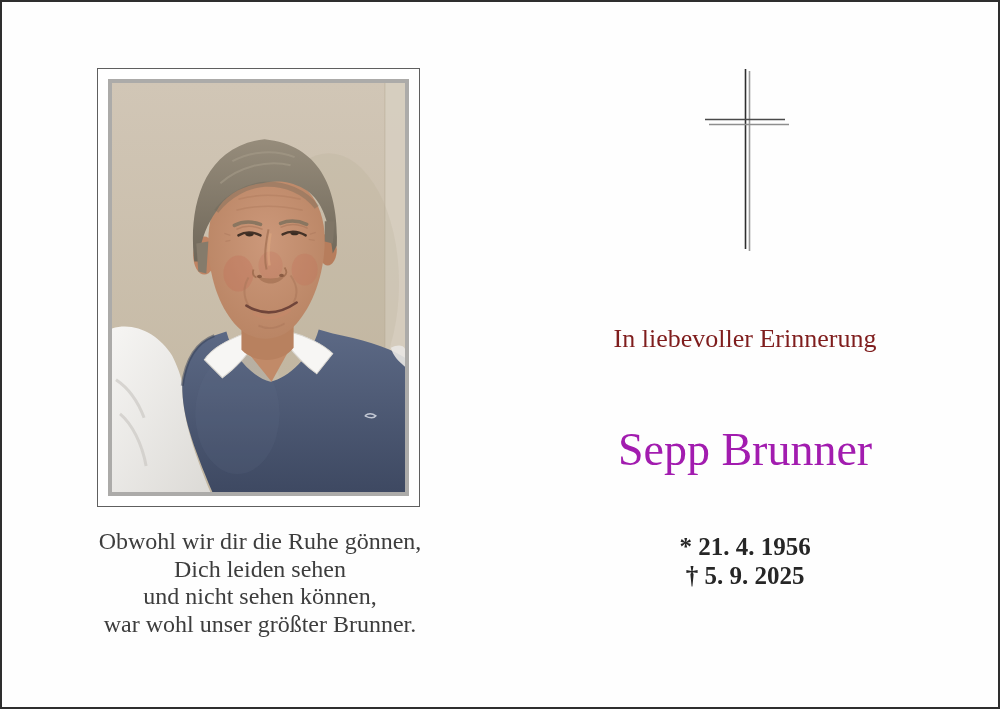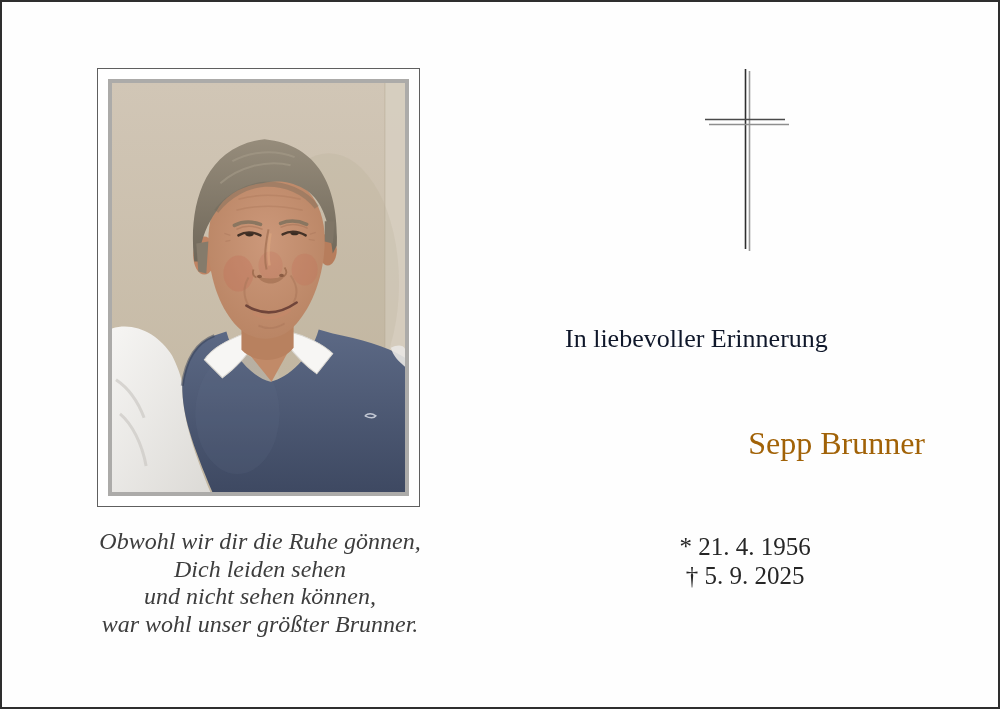--- a/index.html
+++ b/index.html
@@ -30,44 +30,45 @@
     box-sizing:border-box;
     border:4px solid #acaba9;
     background:#cdc2b2;
     overflow:hidden;
   }
   .photo-mat svg{display:block;width:100%;height:100%;}
   
   .verse{
     position:absolute;left:38px;top:526px;width:440px;
     text-align:center;
-    font-style:italic;
     font-size:24px;line-height:27.5px;
     color:#3d3d3d;
   }
   
   .cross-wrap{
     position:absolute;left:695px;top:60px;width:100px;height:195px;
   }
   .intro{
     position:absolute;left:563px;top:320px;width:360px;
+    text-align:center;
     font-size:26px;line-height:33px;
-    color:#0f172a;
+    color:#7f1d1d;
   }
   .deceased-name{
     position:absolute;left:563px;top:425px;width:360px;
-    text-align:right;
-    font-size:32px;line-height:1;
-    color:#a16207;
+    text-align:center;
+    font-size:46px;line-height:1;
+    color:#a21caf;
   }
   .dates{
     position:absolute;left:563px;top:531px;width:360px;
     text-align:center;
     font-size:25px;line-height:28.5px;
     color:#262626;
+    font-weight:bold;
   }
 </style>
 </head>
 <body>
 
 <div class="card">
 
   <div class="photo-frame">
     <div class="photo-mat">
       <svg viewBox="0 0 292 408" preserveAspectRatio="none">

